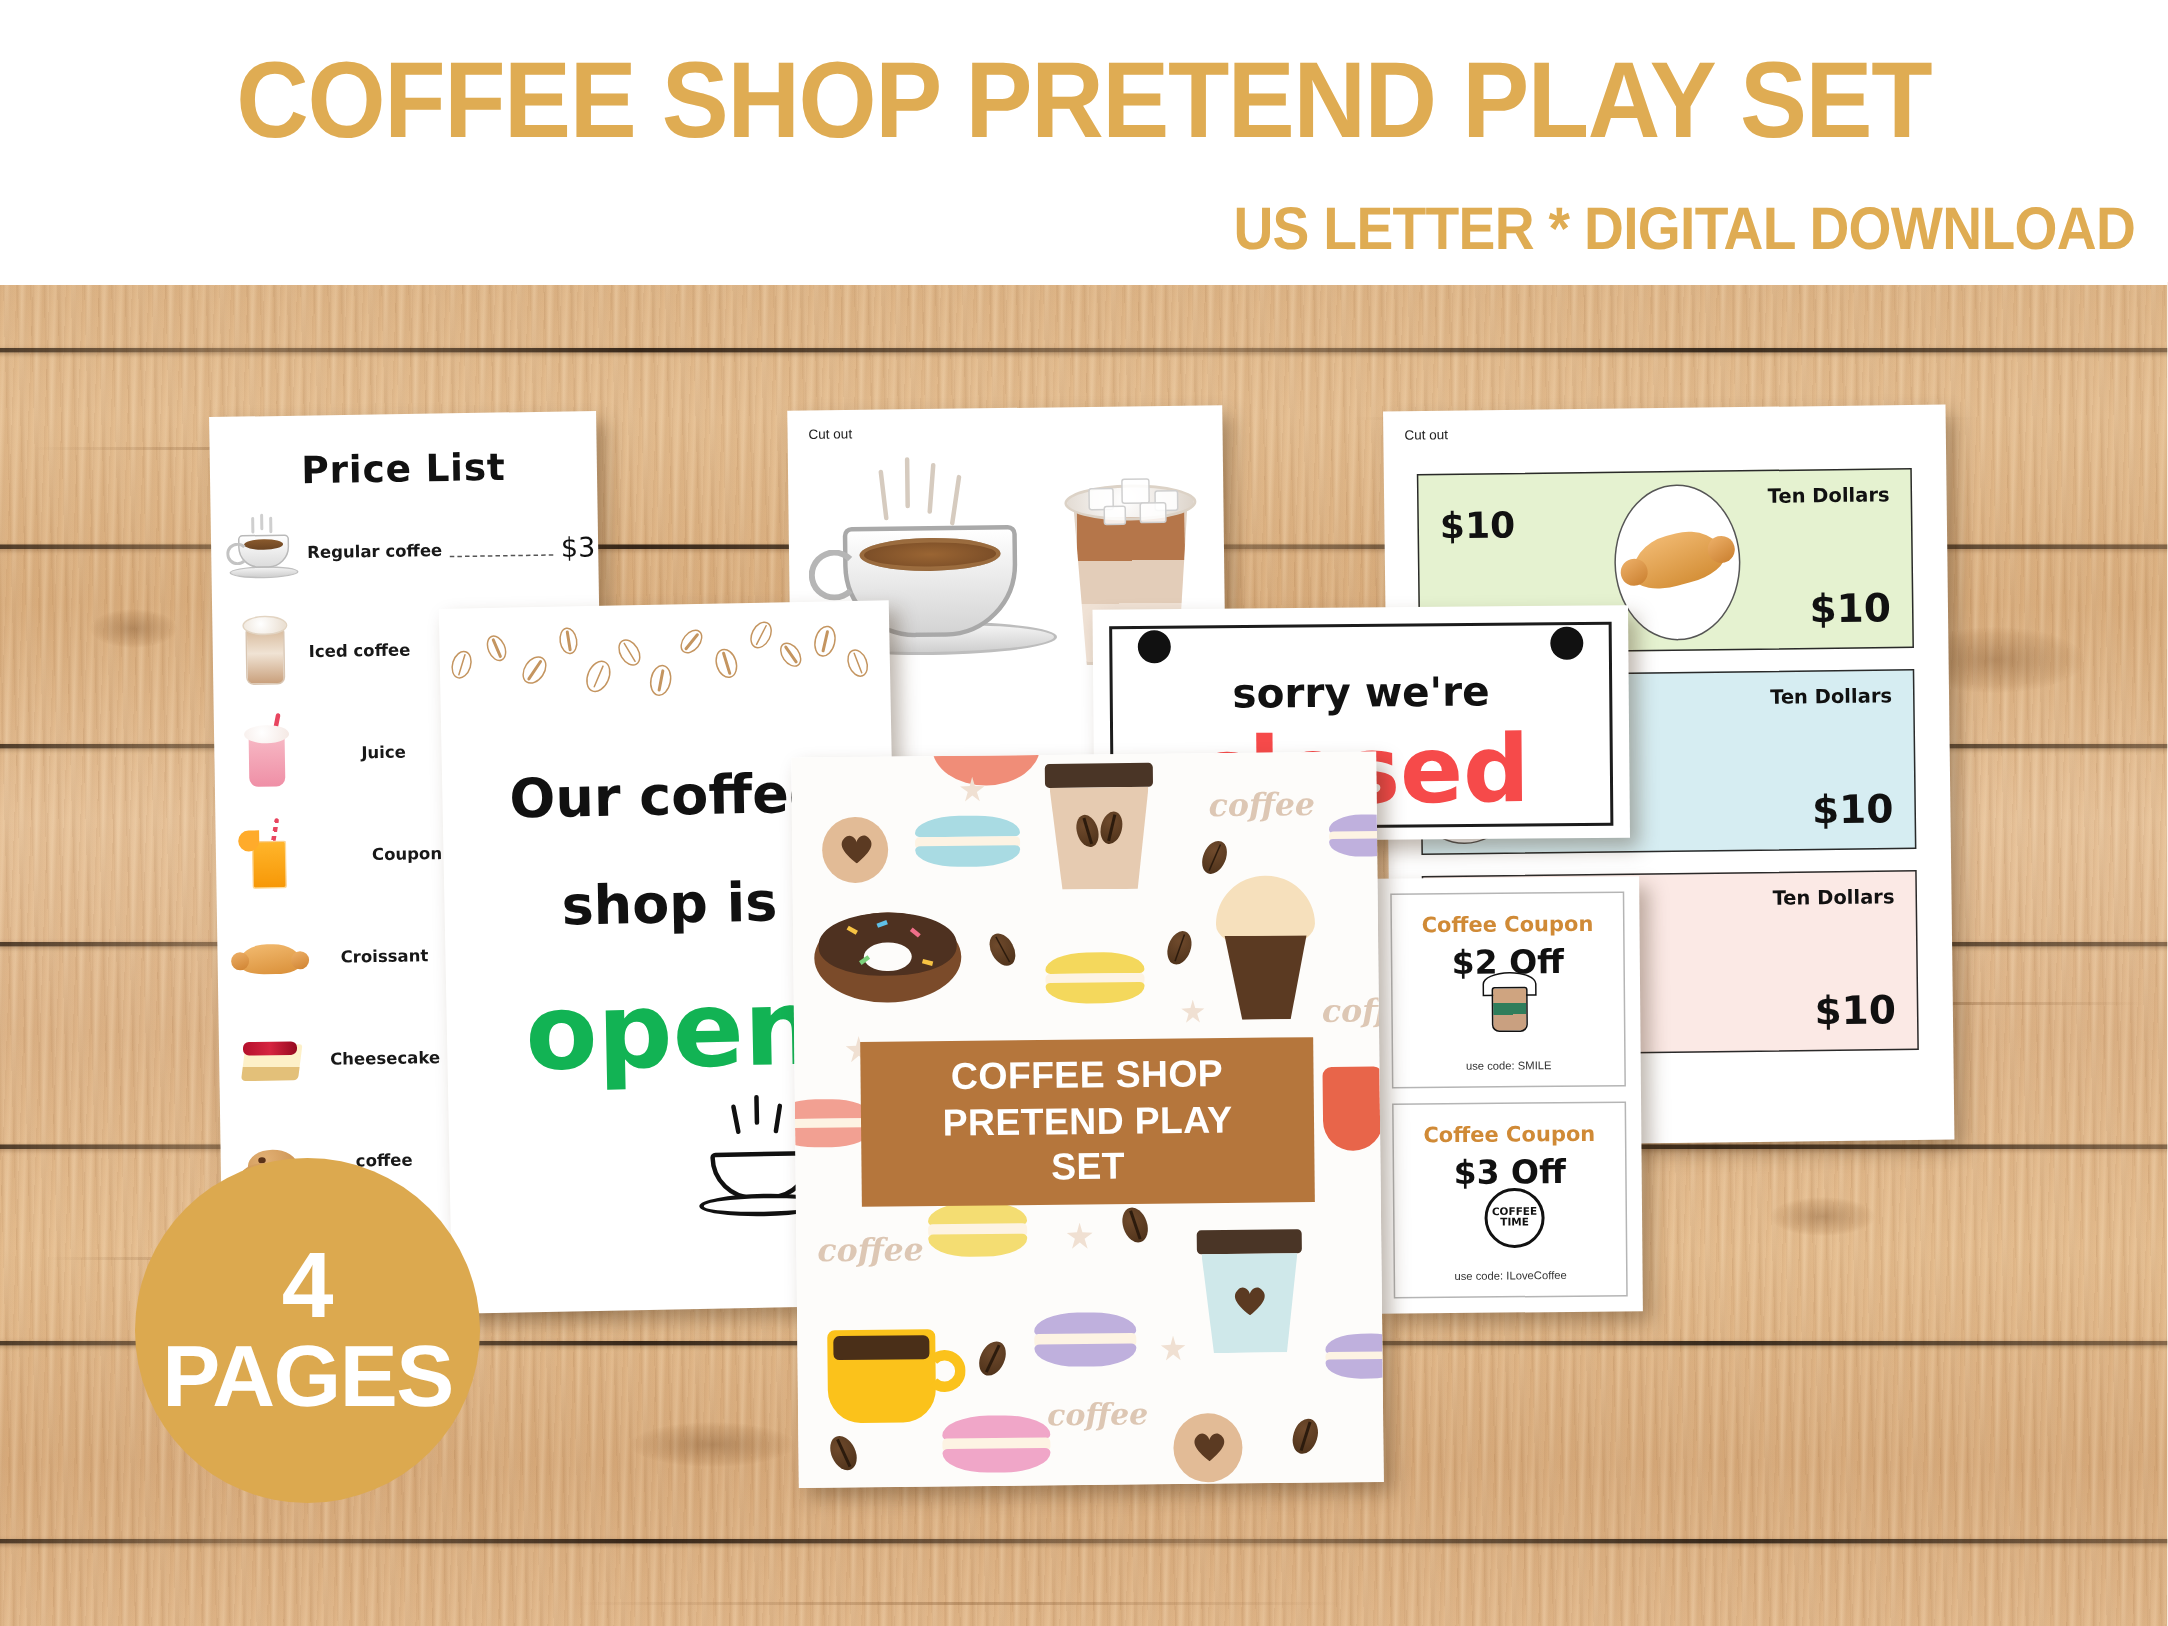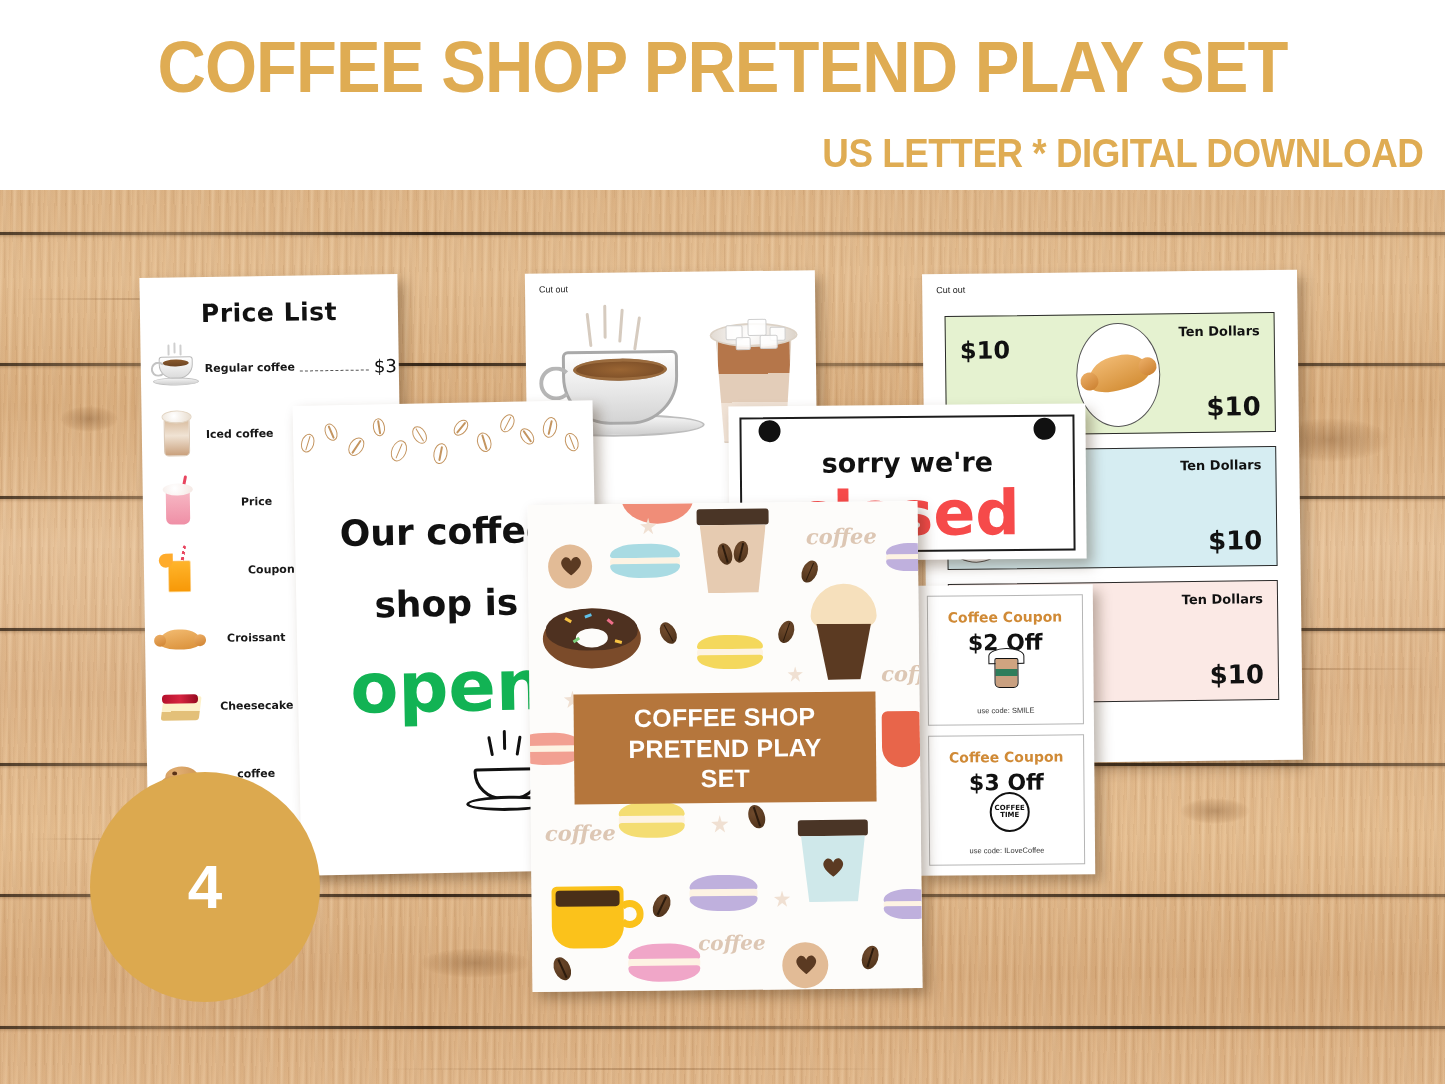--- a/index.html
+++ b/index.html
@@ -402,21 +402,21 @@
     </div>
     <div class="pr-name">Iced coffee</div>
   </div>
 
   <div class="price-row" style="top:196px;">
     <div class="pr-ico">
       <div class="i-straw"></div>
         <div class="i-frappe"></div>
         <div class="i-frappetop"></div>
     </div>
-    <div class="pr-name" style="margin-left:38px;">Price</div>
+    <div class="pr-name" style="margin-left:38px;">Juice</div>
   </div>
 
   <div class="price-row" style="top:264px;">
     <div class="pr-ico">
       <div class="i-jstraw"></div>
         <div class="i-juice"></div>
         <div class="i-orange"></div>
     </div>
     <div class="pr-name" style="margin-left:44px;">Coupon</div>
   </div>
@@ -665,13 +665,14 @@
     <div id="cover-banner-text">
       <span>COFFEE SHOP</span><br>
       <span>PRETEND PLAY</span><br>
       <span>SET</span>
     </div>
   </div>
 </div>
 
 <div id="badge">
   <div id="badge-count">4</div>
+  <div id="badge-word">PAGES</div>
 </div>
 
 </body></html>

